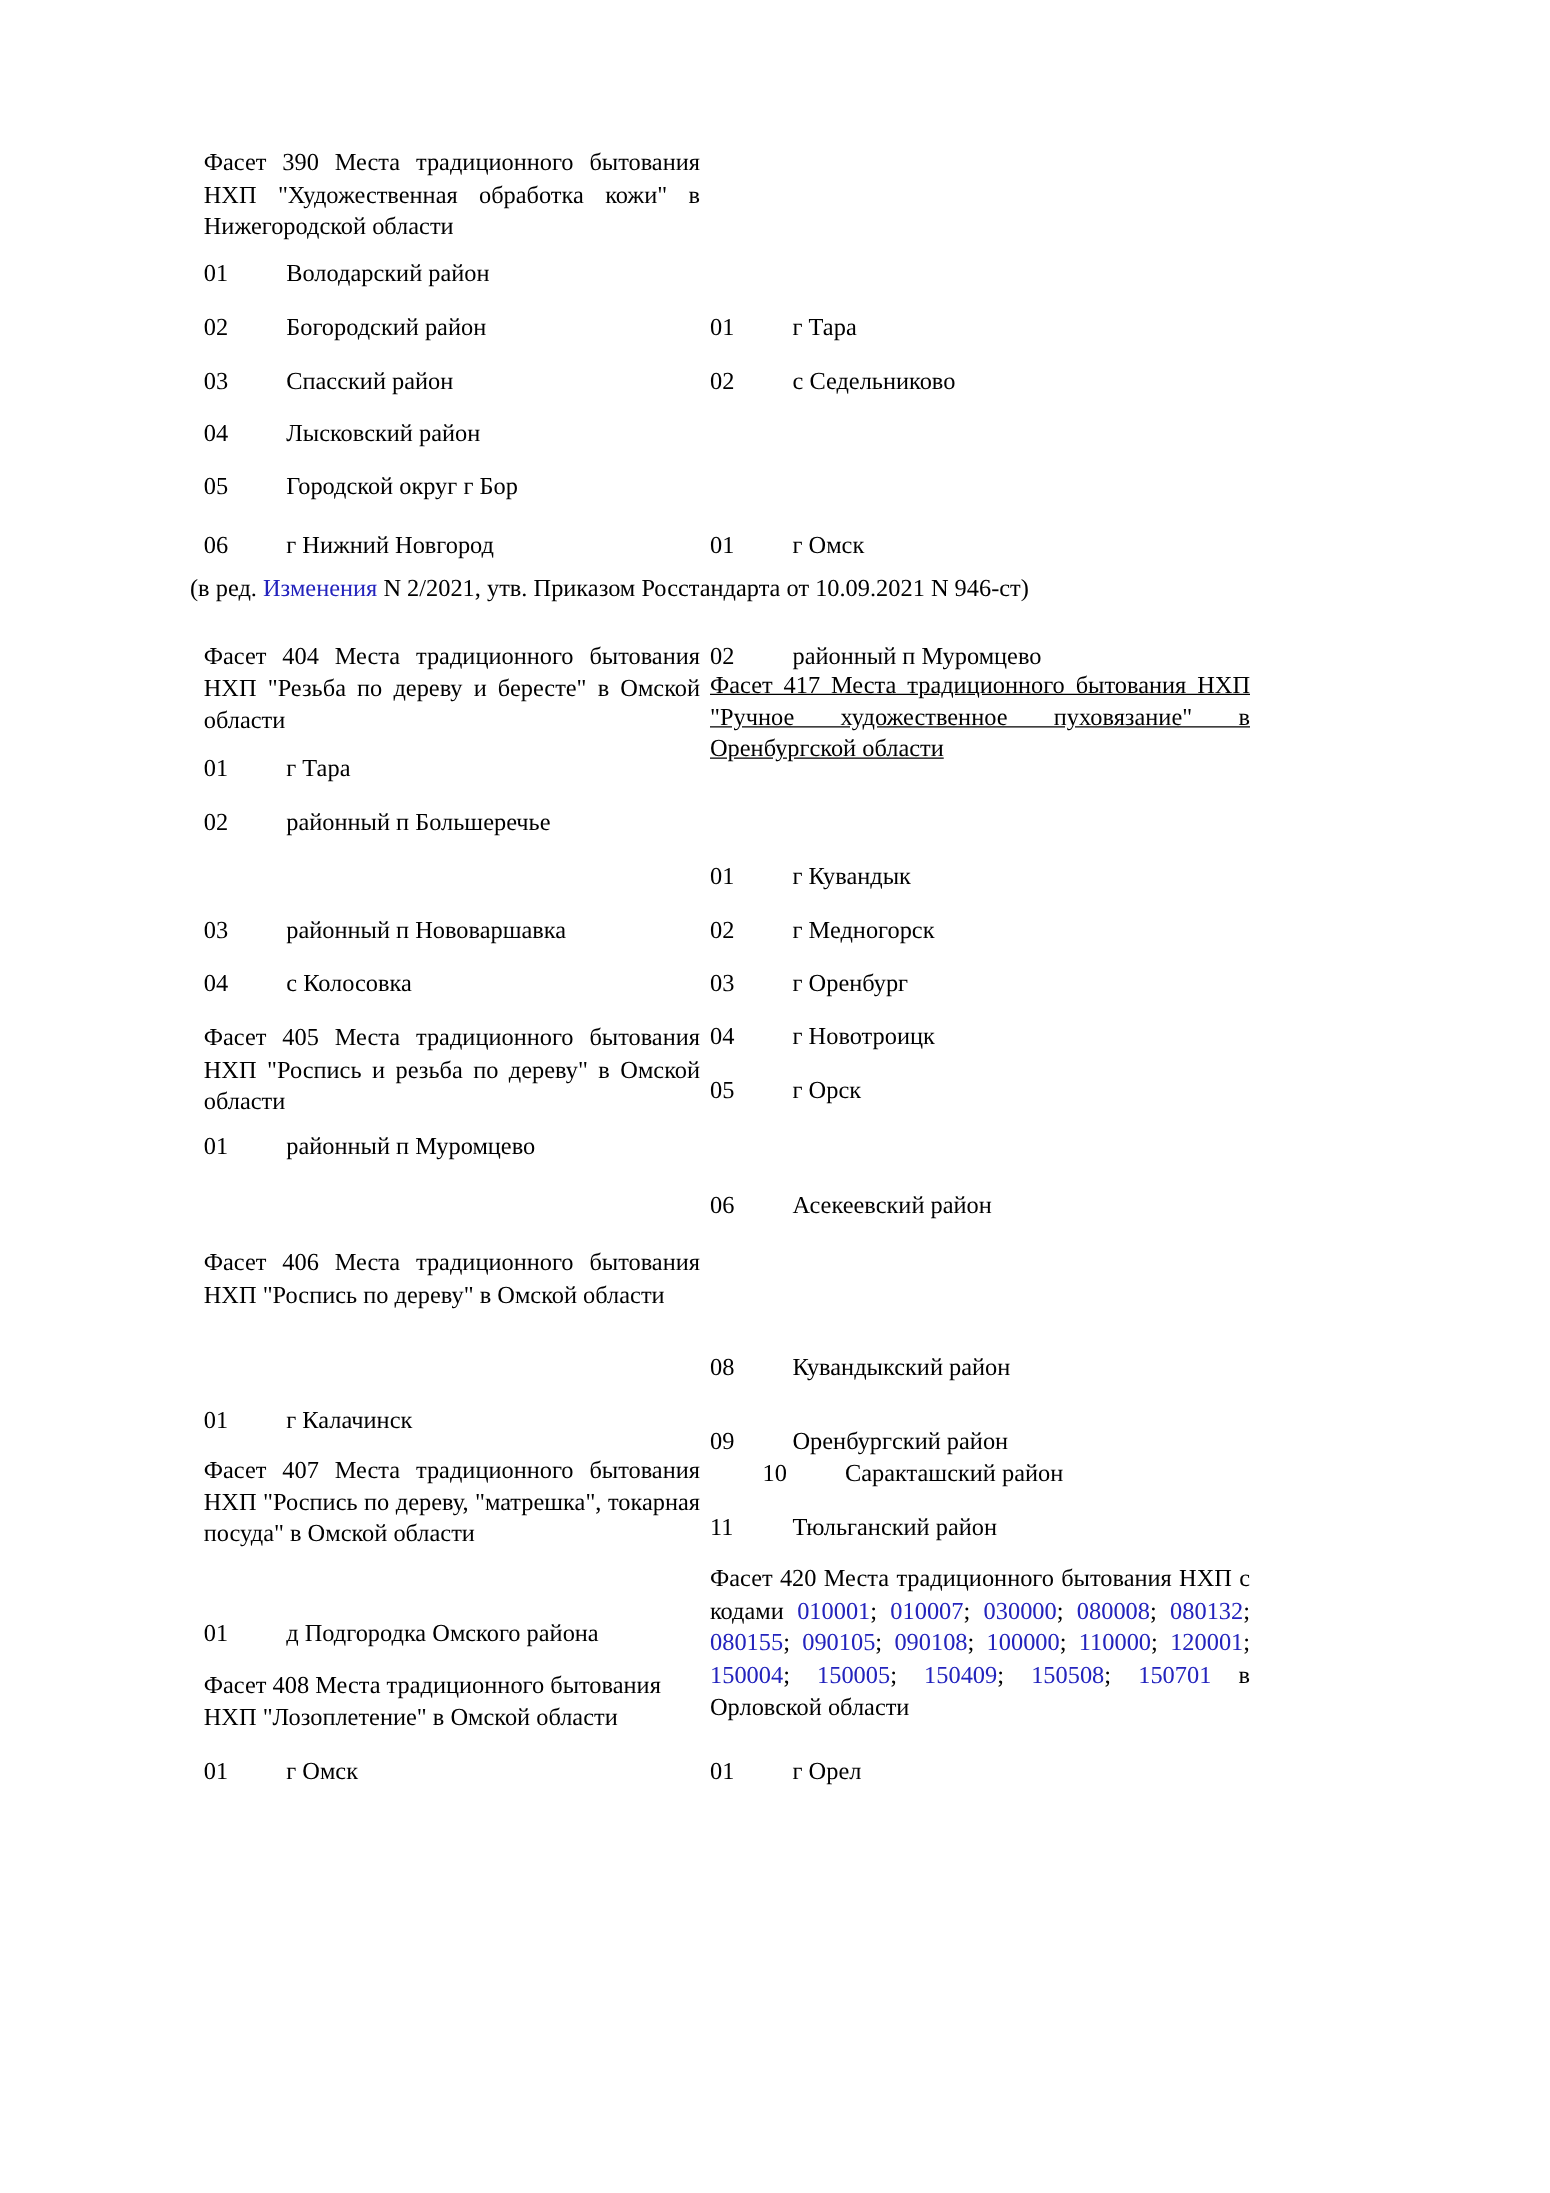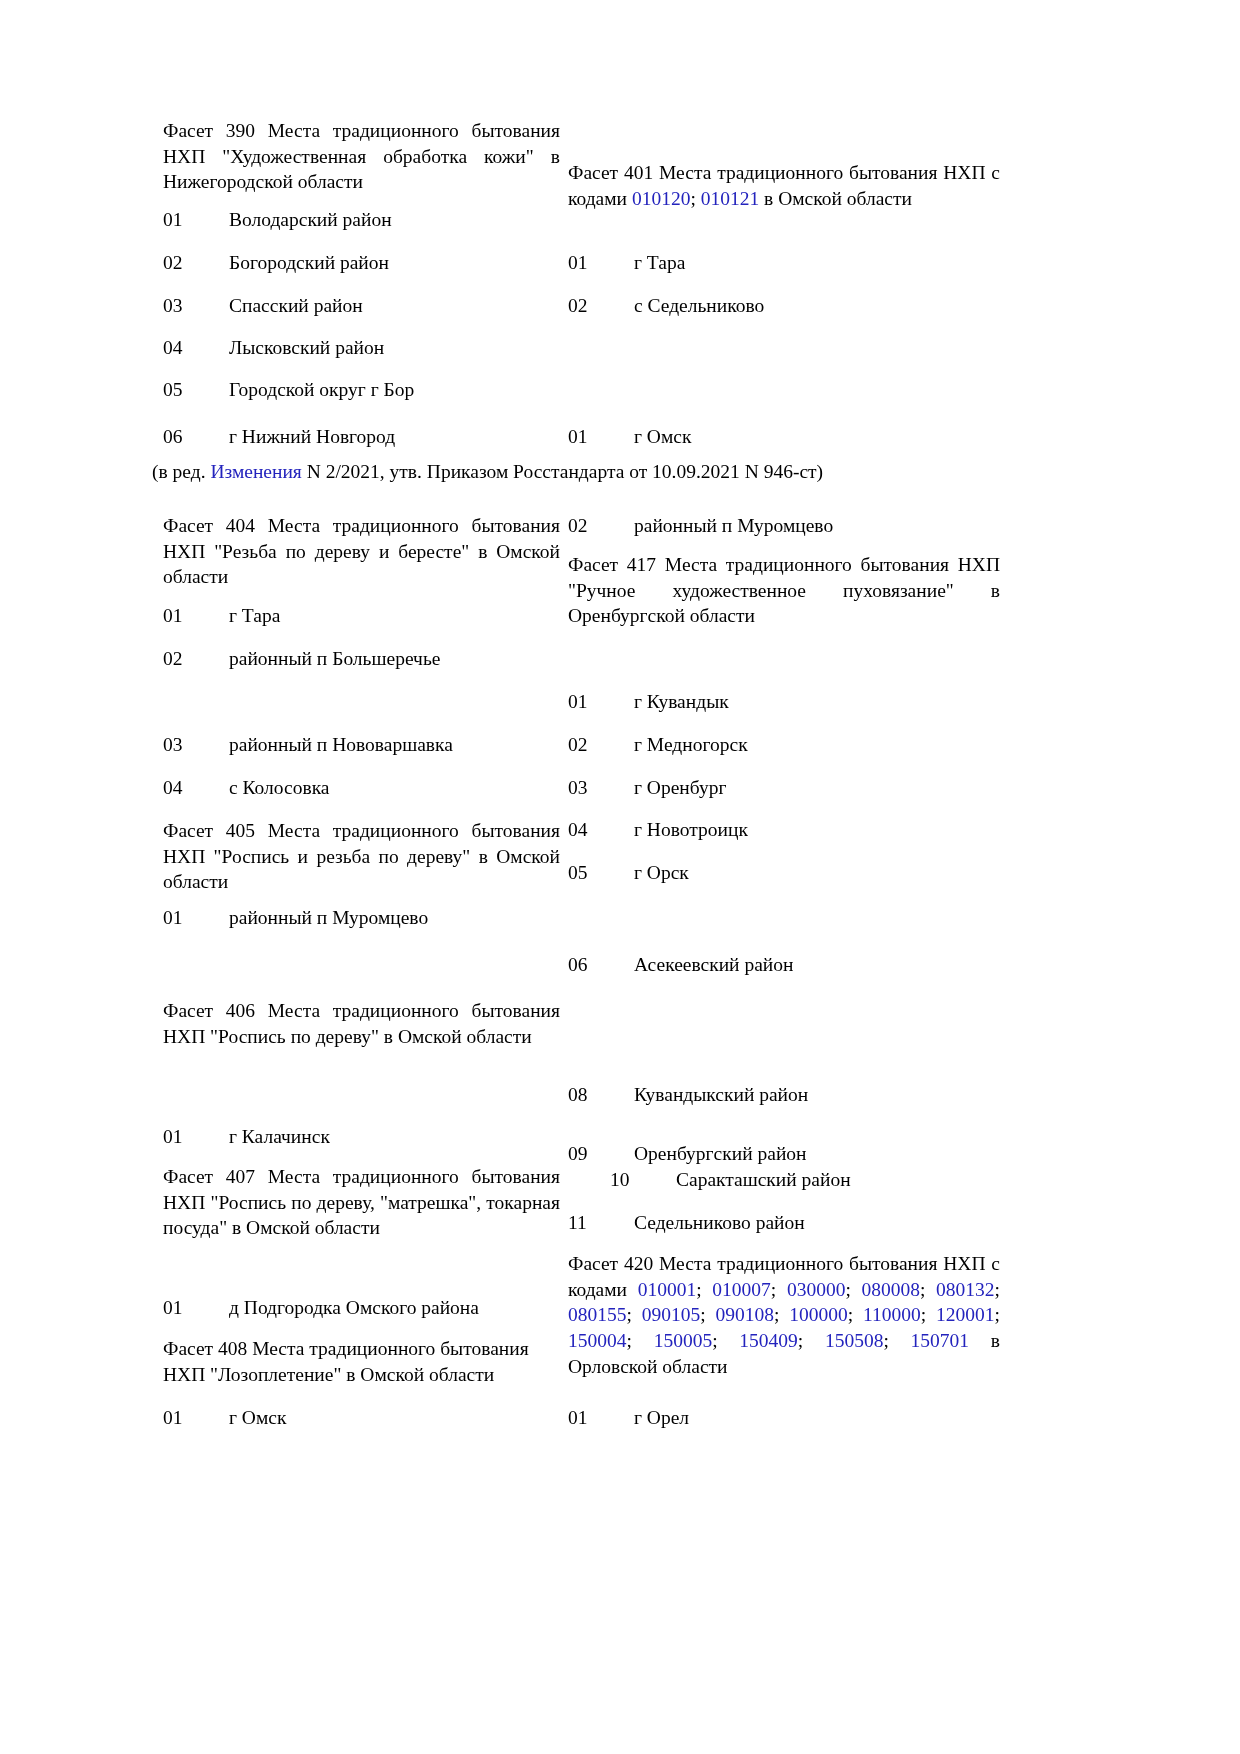--- a/index.html
+++ b/index.html
@@ -177,23 +177,20 @@
   <div class="blk col-left" style="top:1336px;">
     <p class="fac fac-last-left">Фасет 408 Места традиционного бытования НХП "Лозоплетение" в Омской области</p>
   </div>
   <div class="blk col-left" style="top:1405px;">
     <div class="entry">
       <span class="num">01</span>
       <span class="val">г Омск</span>
     </div>
   </div>
 
-  <div class="blk col-right" style="top:160px;">
-    <p class="fac"><span>Фасет 401 Места традиционного бытования НХП с кодами </span><span class="code">010120</span>; <span class="code">010121</span><span> в Омской области</span></p>
-  </div>
   <div class="blk col-right" style="top:250px;">
     <div class="entry">
       <span class="num">01</span>
       <span class="val">г Тара</span>
     </div>
   </div>
   <div class="blk col-right" style="top:293px;">
     <div class="entry">
       <span class="num">02</span>
       <span class="val">с Седельниково</span>
@@ -207,21 +204,21 @@
     </div>
   </div>
 
   <div class="blk col-right" style="top:513px;">
     <div class="entry">
       <span class="num">02</span>
       <span class="val">районный п Муромцево</span>
     </div>
   </div>
 
-  <div class="blk col-right" style="top:552px;">
+  <div class="blk col-right" style="top:536px;text-decoration:underline;">
     <p class="fac">Фасет 417 Места традиционного бытования НХП "Ручное художественное пуховязание" в Оренбургской области</p>
   </div>
   <div class="blk col-right" style="top:689px;">
     <div class="entry">
       <span class="num">01</span>
       <span class="val">г Кувандык</span>
     </div>
   </div>
   <div class="blk col-right" style="top:732px;">
     <div class="entry">
@@ -267,21 +264,21 @@
   </div>
   <div class="blk col-right" style="top:1167px;margin-left:42px;">
     <div class="entry">
       <span class="num">10</span>
       <span class="val">Саракташский район</span>
     </div>
   </div>
   <div class="blk col-right" style="top:1210px;">
     <div class="entry">
       <span class="num">11</span>
-      <span class="val">Седельниково район</span>
+      <span class="val">Тюльганский район</span>
     </div>
   </div>
 
   <div class="blk col-right" style="top:1251px;">
     <p class="fac"><span>Фасет 420 Места традиционного бытования НХП с кодами </span><span class="code">010001</span>; <span class="code">010007</span>; <span class="code">030000</span>; <span class="code">080008</span>; <span class="code">080132</span>; <span class="code">080155</span>; <span class="code">090105</span>; <span class="code">090108</span>; <span class="code">100000</span>; <span class="code">110000</span>; <span class="code">120001</span>; <span class="code">150004</span>; <span class="code">150005</span>; <span class="code">150409</span>; <span class="code">150508</span>; <span class="code">150701</span><span> в Орловской области</span></p>
   </div>
   <div class="blk col-right" style="top:1405px;">
     <div class="entry">
       <span class="num">01</span>
       <span class="val">г Орел</span>

